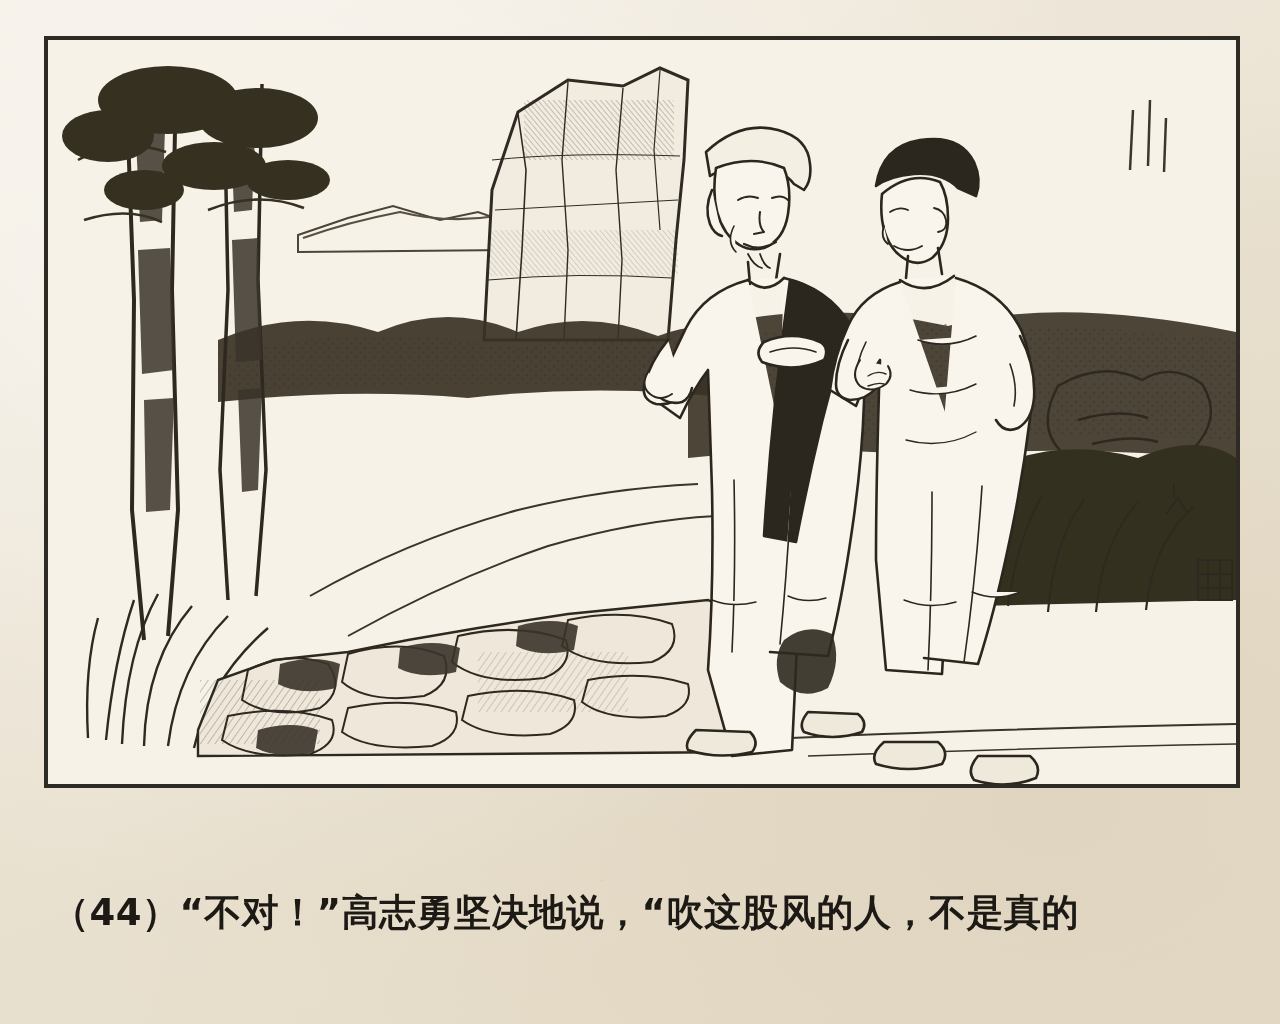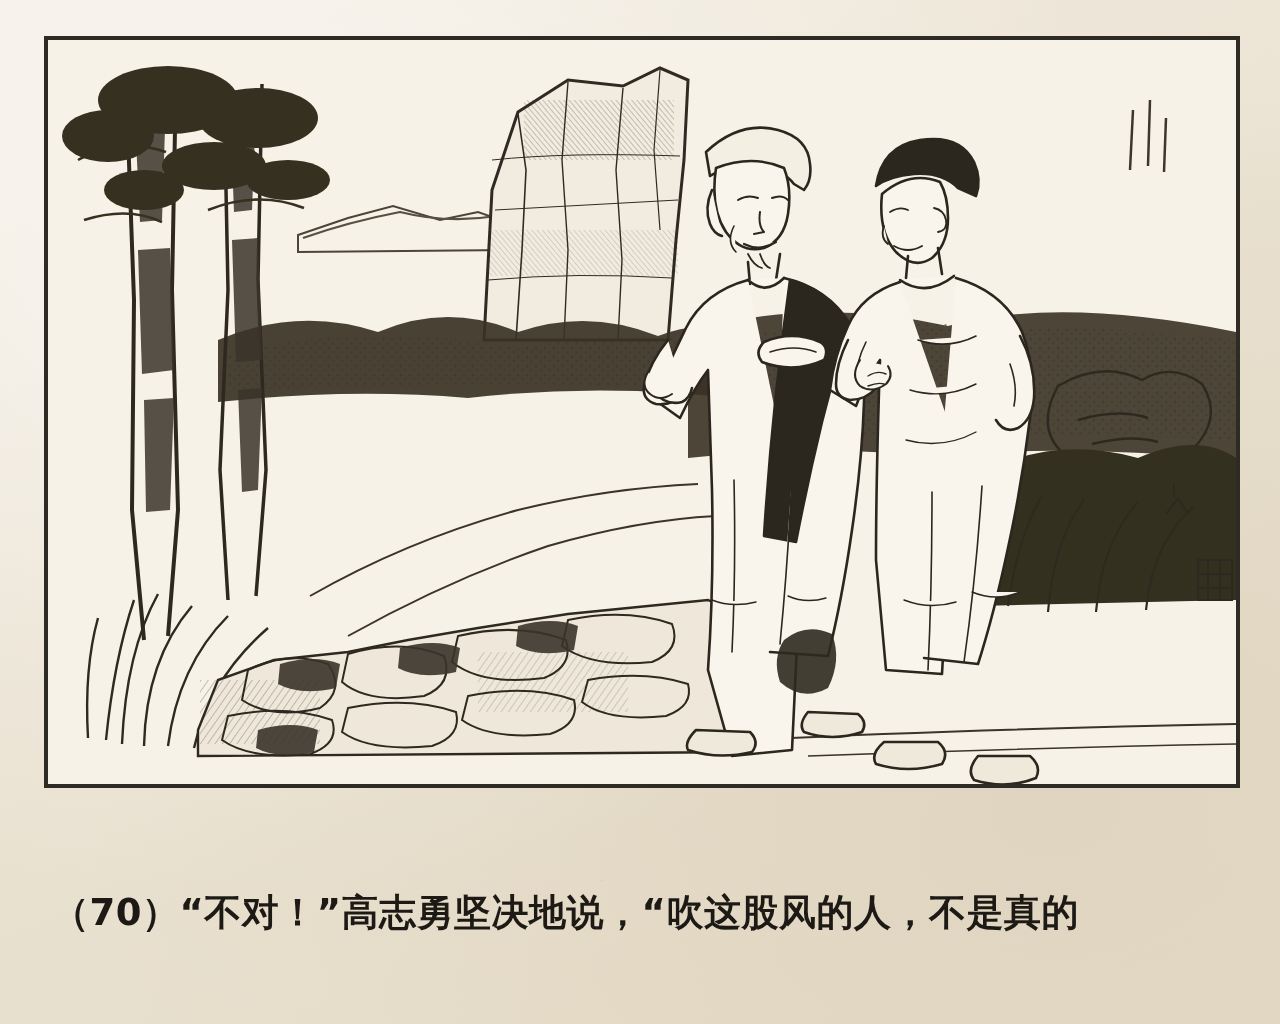--- a/index.html
+++ b/index.html
@@ -314,18 +314,18 @@
           <path d="M836 702 q-14 12 -8 22 q32 10 66 0 q8 -12 -4 -22 z" fill="#efe9dc"></path>
           <path d="M930 716 q-12 14 -4 24 q32 10 62 -2 q6 -12 -6 -22 z" fill="#efe9dc"></path>
         </g>
 
         <path d="M736 600 q22 -18 48 -6 q10 26 -4 54 q-26 14 -48 -6 q-8 -24 4 -42 z" fill="#2f2a20" opacity="0.9"></path>
       </g>
     </svg>
   </div>
 
   <div class="caption">
-    <span class="caption-line indent-0">（70）“不对！”高志勇坚决地说，“吹这股风的人，不是真的</span>
+    <span class="caption-line indent-0">（44）“不对！”高志勇坚决地说，“吹这股风的人，不是真的</span>
     
     
     
   </div>
 </div>
 
 </body></html>

